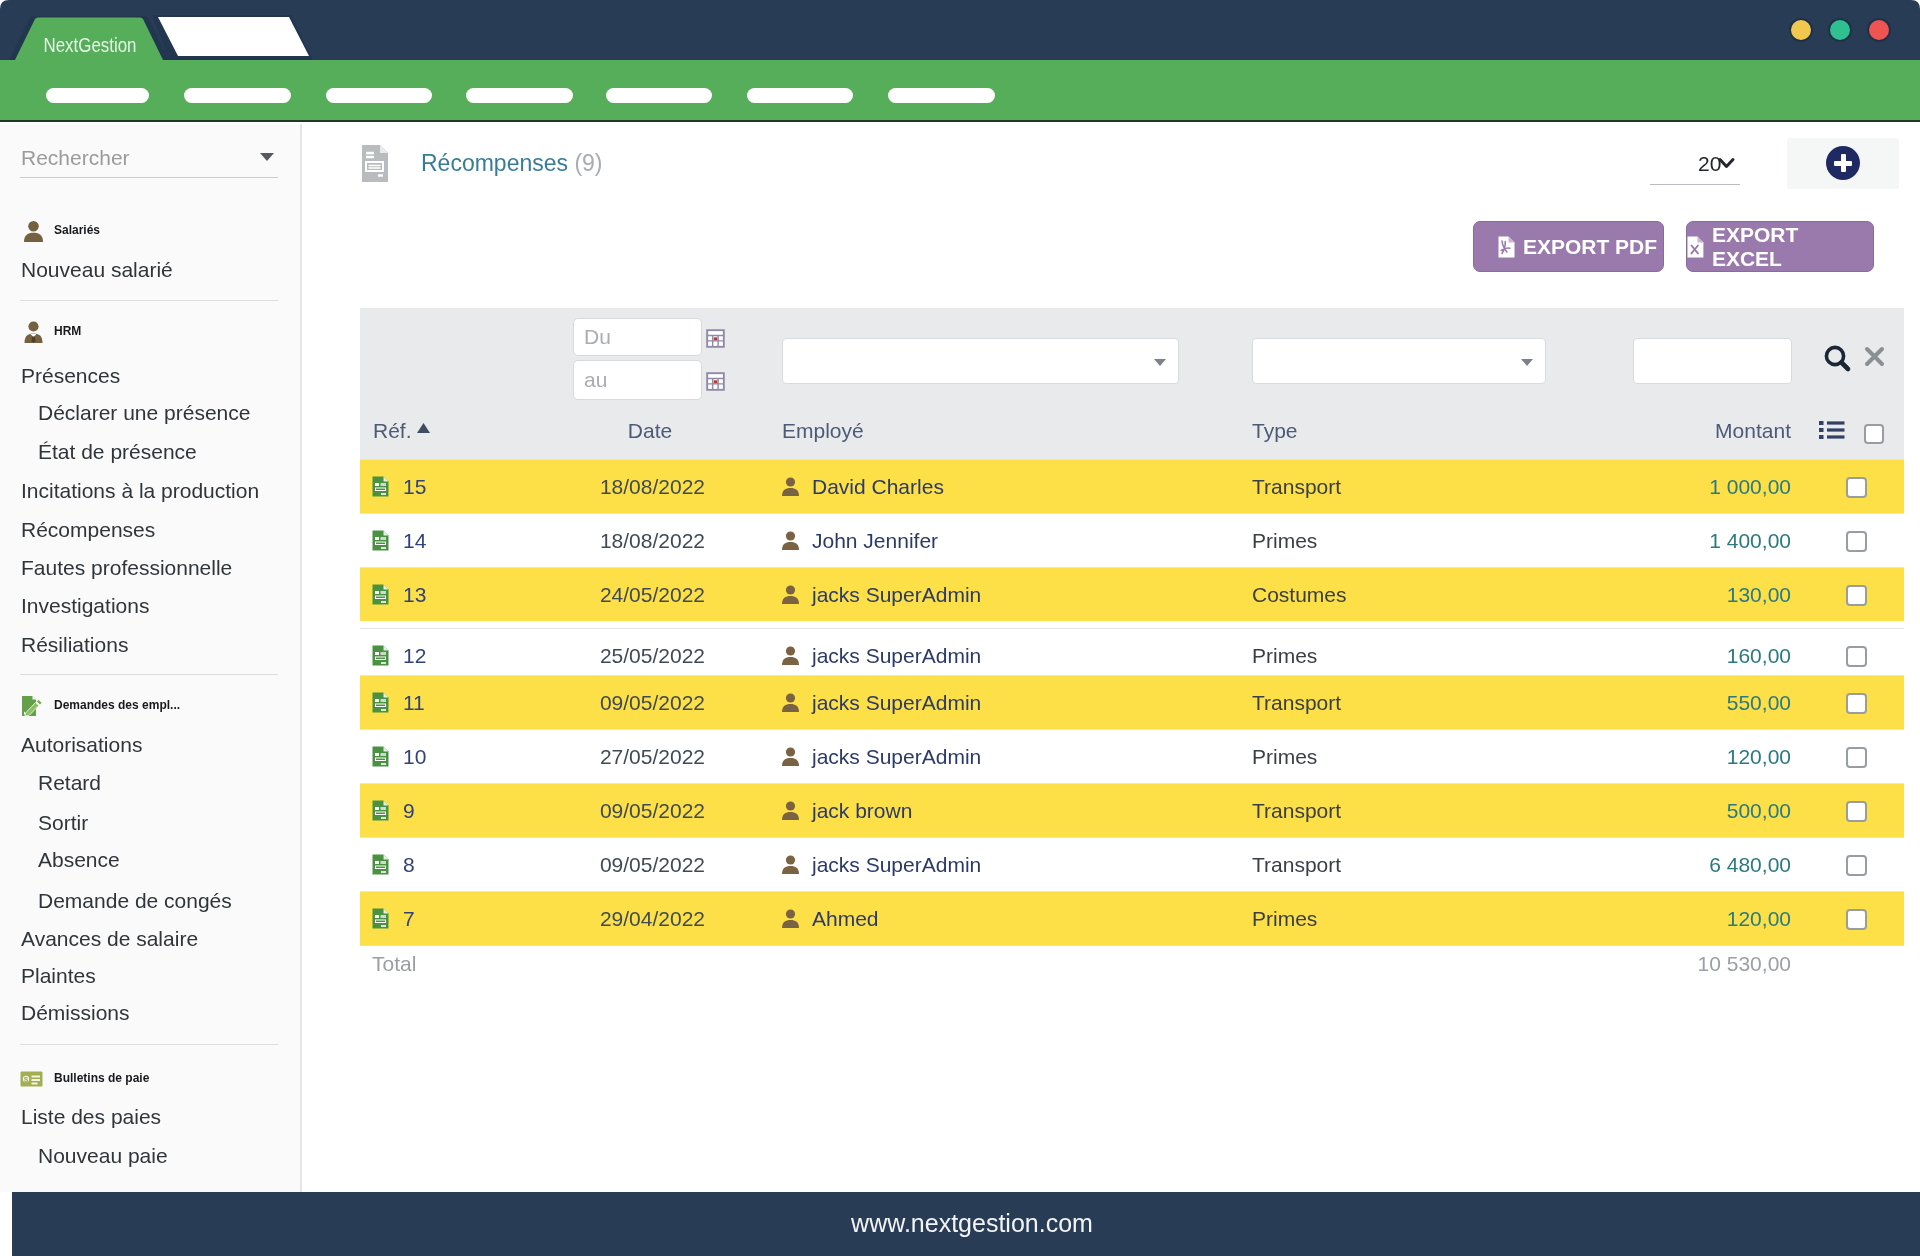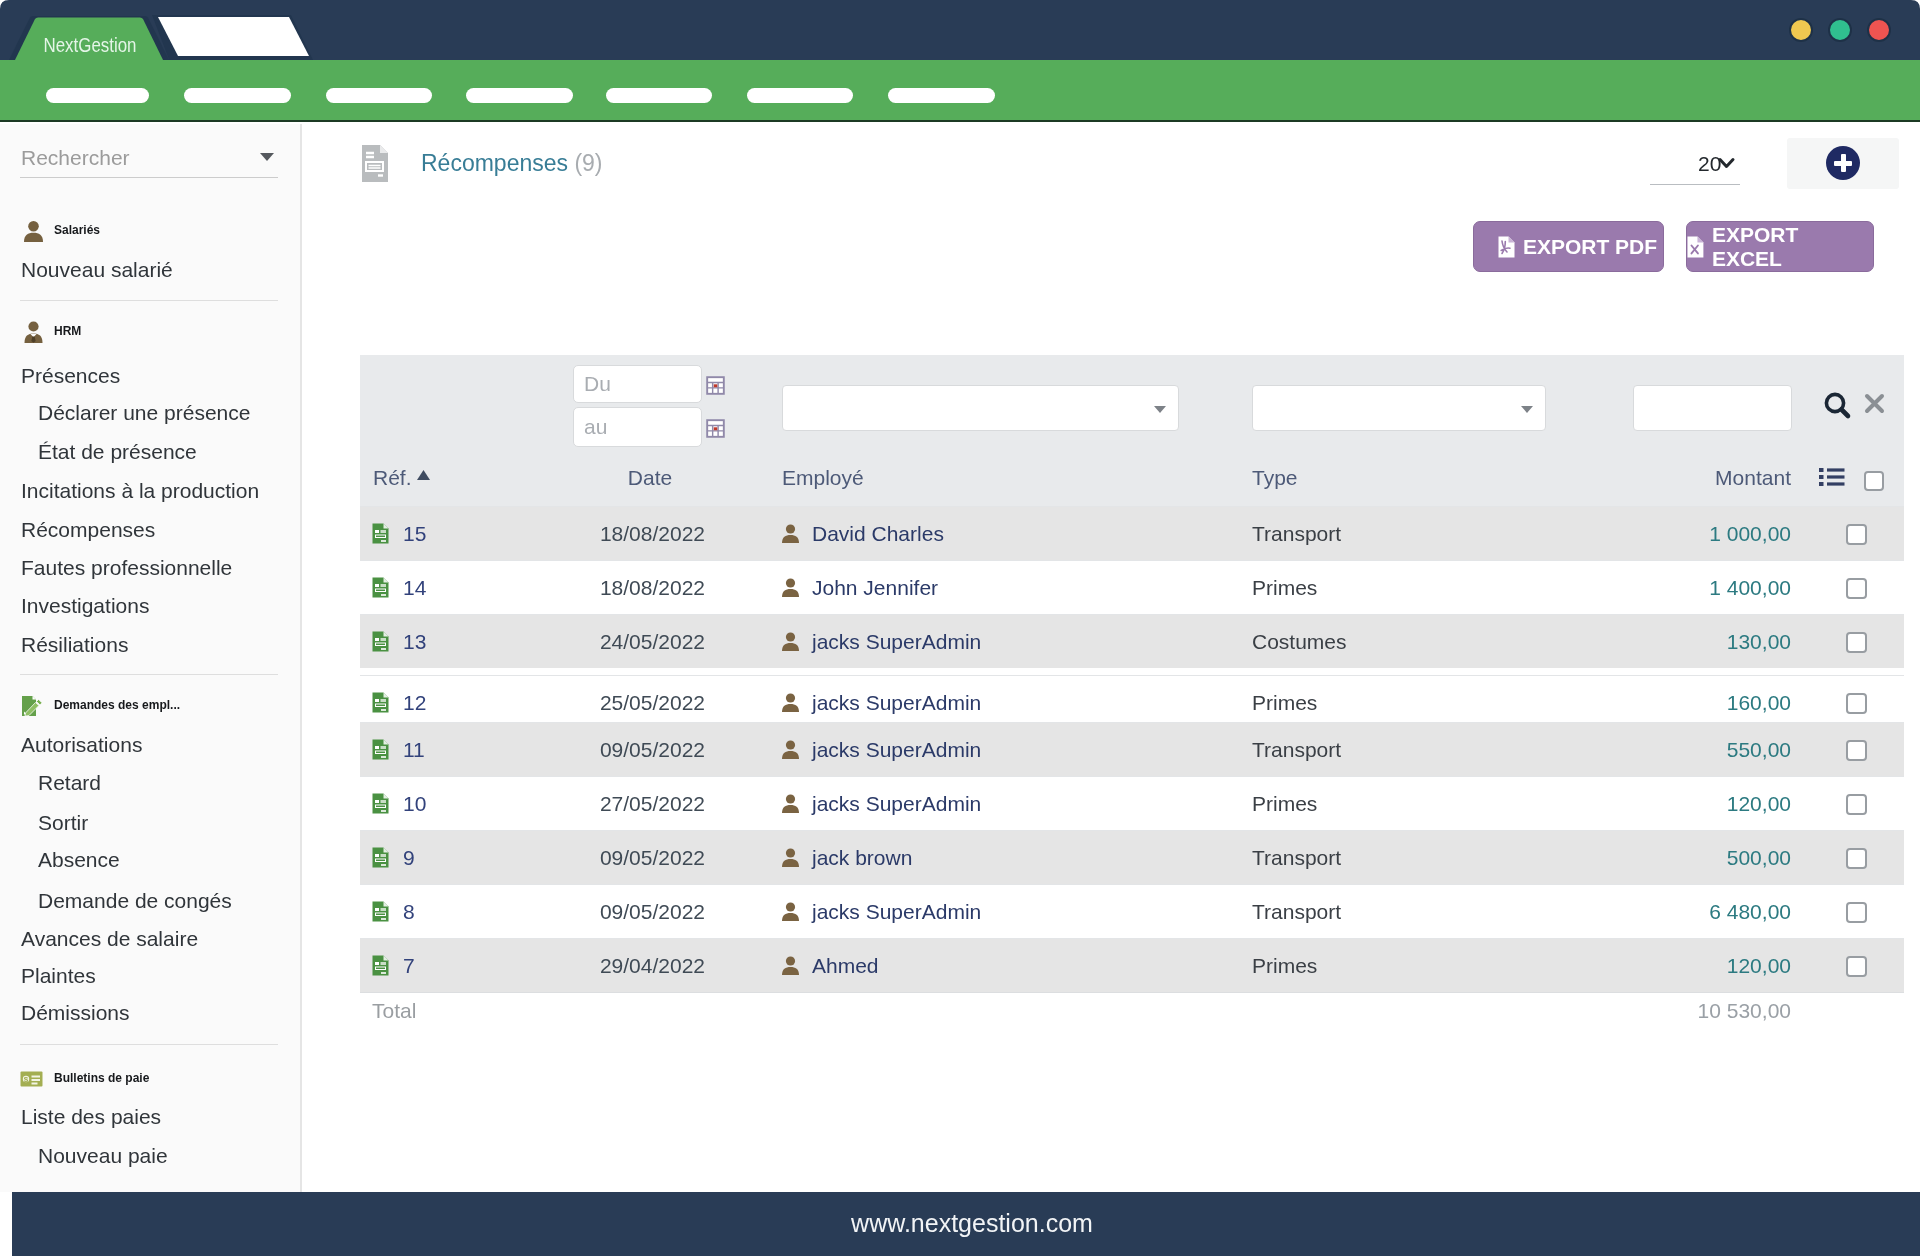--- a/index.html
+++ b/index.html
@@ -26,28 +26,28 @@
 #sel20 { position:absolute; left:1681px; top:152px; font-size:21px; color:#23282d;margin-left:17px; }
 #sel20line { position:absolute; left:1650px; top:184px; width:90px; border-top:1px solid #b9bdc1; }
 #plusbox { position:absolute; left:1787px; top:138px; width:112px; height:51px; background:#f5f6f6; border-radius:3px; }
 #pluscirc { position:absolute; left:1826px; top:146px; width:34px; height:34px; background:#1f2a63; border-radius:50%; }
 #pluscirc:before { content:""; position:absolute; left:8px; top:14.5px; width:18px; height:5px; background:#ffffff; border-radius:1px; }
 #pluscirc:after { content:""; position:absolute; left:14.5px; top:8px; width:5px; height:18px; background:#ffffff; border-radius:1px; }
 .btn { position:absolute; top:221px; height:51px; background:#9a7aad; border:1px solid #8a6b9c; border-radius:7px; color:#ffffff; font-size:21px; font-weight:bold; display:flex; align-items:center; justify-content:center; gap:8px; }
 #btnpdf { left:1473px; width:191px;padding-left:18px; }
 #btnxls { left:1686px; width:188px; }
 
-#tbl { position:absolute; left:360px; top:308px; width:1544px; height:690px; font-size:21px;margin-top:47px; }
+#tbl { position:absolute; left:360px; top:308px; width:1544px; height:690px; font-size:21px; }
 #thead { position:absolute; left:0; top:0; width:1544px; height:151px; background:#e8eaec; }
 .finput { position:absolute; background:#ffffff; border:1px solid #d8dadc; border-radius:5px; color:#a9adb2; font-size:21px; line-height:36px; padding-left:10px; }
 .fsel { position:absolute; background:#ffffff; border:1px solid #d8dadc; border-radius:4px; height:46px; top:30px; }
 .fsel.nocaret:after { display:none; } .fsel:after { content:""; position:absolute; right:12px; top:20px; width:0; height:0; border-left:6px solid transparent; border-right:6px solid transparent; border-top:7px solid #7d8288; }
 .hlbl { position:absolute; top:111px; color:#4d5a78; white-space:nowrap; }
 .tr { position:absolute; left:0; width:1544px; height:54px; border-top:1px solid #e3e5e7; }
-.odd { background:#e5e5e5; }
+.odd { background:#fde047; }
 .even { background:#ffffff; }
 .cell { position:absolute; top:15px; white-space:nowrap; }
 .ref { left:43px; color:#32427b; }
 .date { left:195px; width:150px; text-align:right; color:#3f4a55; }
 .name { left:452px; color:#2b3a68; }
 .type { left:892px; color:#3a3f45; }
 .amt { left:1281px; width:150px; text-align:right; color:#2c7a81; }
 .cb { position:absolute; left:1486px; top:17px; width:21px; height:21px; background:#ffffff; border:2px solid #989da2; border-radius:4px; }
 .dic { position:absolute; left:12px; top:16px; }
 .pic { position:absolute; left:421px; top:17px; }

